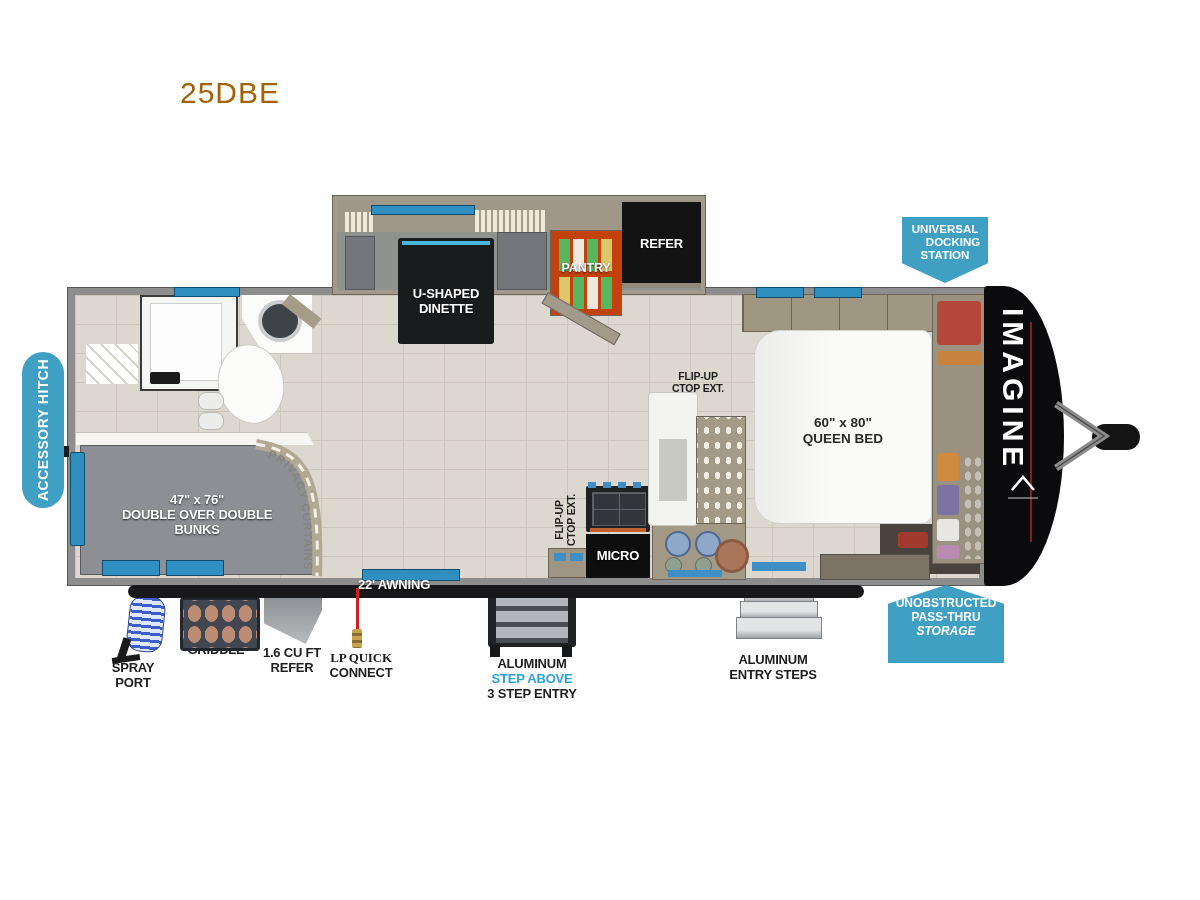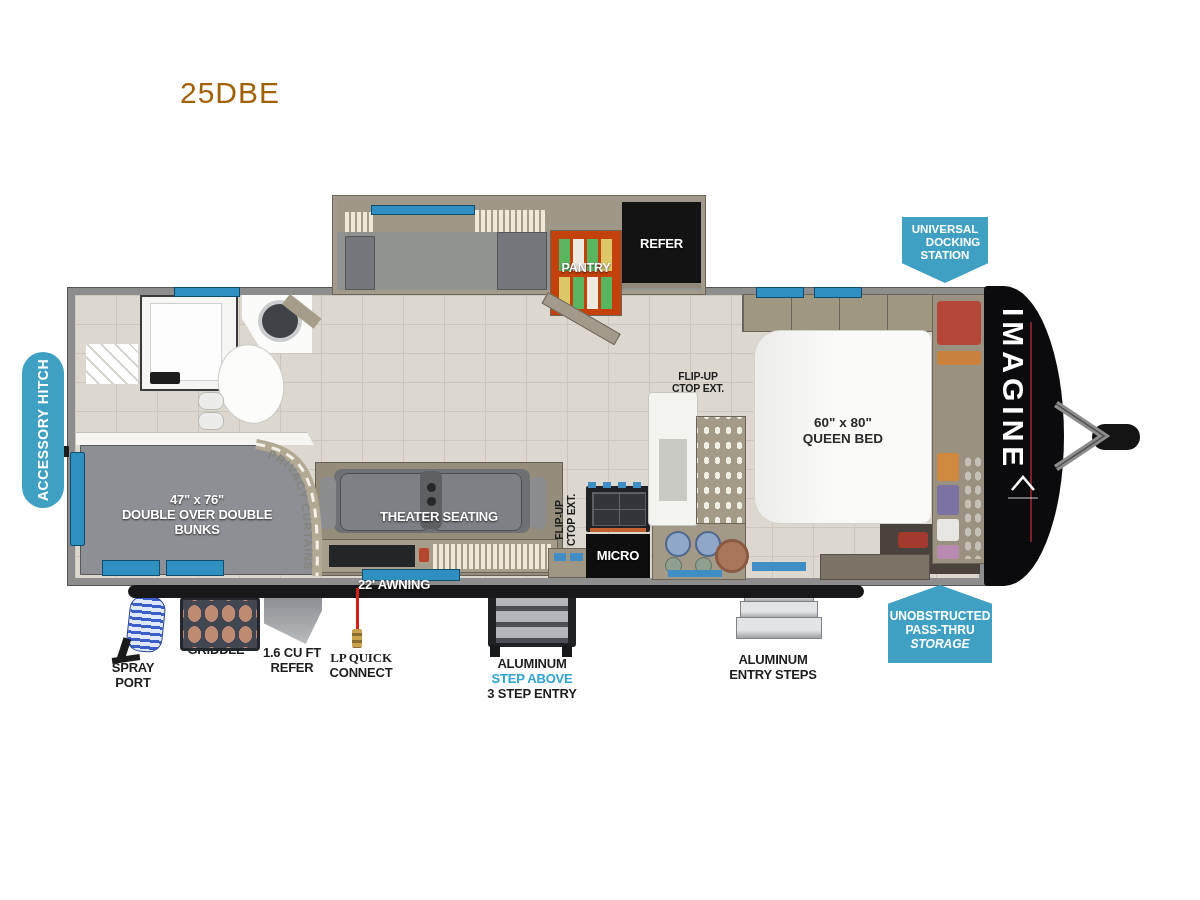--- a/index.html
+++ b/index.html
@@ -47,20 +47,27 @@
     </div>
 
     <div class="abs" style="left:285px;top:2px;width:79px;height:86px;background:#131313;">
       <div class="abs wlbl" style="left:0;top:34px;width:79px;font-size:13px;">REFER</div>
       <div class="abs" style="left:0;bottom:0;width:79px;height:5px;background:#90887a;"></div>
     </div>
   </div>
 
   <div class="abs" style="left:548px;top:292px;width:82px;height:11px;background:#a29a8b;border:1px solid #6b6459;transform:rotate(30deg);transform-origin:left top;z-index:3;"></div>
 
+  <div class="abs" style="left:398px;top:238px;width:96px;height:106px;background:#1a1b1d;border-radius:3px;z-index:4;">
+    <div class="abs" style="left:4px;top:3px;width:88px;height:4px;background:#49b6dc;"></div>
+    <div class="abs wlbl" style="left:0;top:48px;width:96px;font-size:13px;line-height:15px;">
+      <span style="display:block;">U-SHAPED</span>
+      <span style="display:block;">DINETTE</span>
+    </div>
+  </div>
 
   <div class="abs" style="left:140px;top:295px;width:94px;height:92px;background:#f5f5f3;border:2px solid #3a3a3a;z-index:5;">
     <div class="abs" style="left:8px;top:6px;width:70px;height:76px;background:#fdfdfd;border:1px solid #cfcfcf;"></div>
   </div>
   <div class="abs win" style="left:174px;top:287px;width:64px;height:8px;z-index:6;"></div>
   <div class="abs" style="left:242px;top:295px;width:70px;height:58px;background:#fbfbf9;clip-path:polygon(0 0,100% 0,100% 100%,30% 100%,0 40%);z-index:5;"></div>
   <div class="abs" style="left:258px;top:300px;width:36px;height:34px;border-radius:50%;background:#3f4347;border:4px solid #caccce;z-index:6;"></div>
   <div class="abs" style="left:290px;top:294px;width:40px;height:13px;background:#a59c89;transform:rotate(38deg);transform-origin:left top;z-index:6;"></div>
   <div class="abs" style="left:218px;top:344px;width:64px;height:78px;border-radius:50%;background:#fcfcfa;border:1px solid #c9c9c5;transform:rotate(-12deg);z-index:5;"></div>
   <div class="abs" style="left:86px;top:344px;width:52px;height:40px;background:repeating-linear-gradient(45deg,#ffffff 0 8px,#d8d5cf 8px 10px);z-index:5;"></div>
@@ -73,36 +80,20 @@
     <div class="abs wlbl" style="left:0;top:46px;width:232px;font-size:13px;line-height:15px;">
       <span style="display:block;">47" x 76"</span>
       <span style="display:block;">DOUBLE OVER DOUBLE</span>
       <span style="display:block;">BUNKS</span>
     </div>
   </div>
   <div class="abs win" style="left:70px;top:452px;width:13px;height:92px;border-radius:2px;z-index:6;"></div>
   <div class="abs win" style="left:102px;top:560px;width:56px;height:14px;z-index:6;"></div>
   <div class="abs win" style="left:166px;top:560px;width:56px;height:14px;z-index:6;"></div>
 
-  <div class="abs" style="left:315px;top:462px;width:246px;height:112px;background:#958d7b;border:1px solid #665f53;z-index:5;">
-    <div class="abs" style="left:18px;top:6px;width:196px;height:64px;background:#6e7074;border-radius:8px;"></div>
-    <div class="abs" style="left:24px;top:10px;width:88px;height:56px;background:#7d8084;border:1px solid #4c4e52;border-radius:8px;"></div>
-    <div class="abs" style="left:116px;top:10px;width:88px;height:56px;background:#7d8084;border:1px solid #4c4e52;border-radius:8px;"></div>
-    <div class="abs" style="left:104px;top:8px;width:22px;height:58px;background:#5e6064;border-radius:6px;"></div>
-    <div class="abs" style="left:111px;top:20px;width:9px;height:9px;border-radius:50%;background:#26282b;"></div>
-    <div class="abs" style="left:111px;top:34px;width:9px;height:9px;border-radius:50%;background:#26282b;"></div>
-    <div class="abs" style="left:4px;top:14px;width:16px;height:52px;background:#8b8d91;border-radius:6px;"></div>
-    <div class="abs" style="left:214px;top:14px;width:16px;height:52px;background:#8b8d91;border-radius:6px;"></div>
-    <div class="abs wlbl" style="left:4px;top:46px;width:238px;font-size:13px;">THEATER SEATING</div>
-    <div class="abs" style="left:4px;top:76px;width:236px;height:32px;background:#a69d8a;border:1px solid #6b6459;">
-      <div class="abs" style="left:8px;top:5px;width:86px;height:22px;background:#232527;"></div>
-      <div class="abs" style="left:98px;top:8px;width:10px;height:14px;background:#b5452f;border-radius:2px;"></div>
-      <div class="abs books" style="left:112px;top:4px;width:120px;height:25px;"></div>
-    </div>
-  </div>
   <div class="abs win" style="left:362px;top:569px;width:96px;height:10px;z-index:6;"></div>
 
   <div class="abs" style="left:548px;top:548px;width:40px;height:28px;background:#9e9583;border:1px solid #6b6459;z-index:5;">
     <div class="abs" style="left:5px;top:4px;width:12px;height:8px;background:#3f8fc6;"></div>
     <div class="abs" style="left:21px;top:4px;width:13px;height:8px;background:#3f8fc6;"></div>
   </div>
   <div class="abs lbl sm" style="left:520px;top:508px;width:90px;transform:rotate(-90deg);z-index:7;">
     <span style="display:block;">FLIP-UP</span>
     <span style="display:block;">CTOP EXT.</span>
   </div>
@@ -219,21 +210,21 @@
   </div>
 
   <div class="abs badge" style="left:22px;top:352px;width:42px;height:156px;border-radius:21px;z-index:9;">
     <div class="abs" style="left:13px;top:6px;height:144px;width:16px;writing-mode:vertical-rl;transform:rotate(180deg);font-size:14px;letter-spacing:0.5px;white-space:nowrap;">ACCESSORY HITCH</div>
   </div>
   <div class="abs badge" style="left:902px;top:217px;width:86px;height:66px;clip-path:polygon(0 0,100% 0,100% 70%,50% 100%,0 70%);font-size:11.5px;line-height:13px;padding-top:6px;box-sizing:border-box;z-index:9;">
     <span style="display:block;">UNIVERSAL</span>
     <span style="display:block;padding-left:16px;">DOCKING</span>
     <span style="display:block;">STATION</span>
   </div>
-  <div class="abs badge" style="left:888px;top:585px;width:104px;height:78px;clip-path:polygon(50% 0,100% 24%,100% 100%,0 100%,0 24%);font-size:12px;line-height:14px;padding-top:24px;box-sizing:border-box;z-index:9;">
+  <div class="abs badge" style="left:888px;top:585px;width:116px;height:78px;clip-path:polygon(50% 0,100% 24%,100% 100%,0 100%,0 24%);font-size:12px;line-height:14px;padding-top:11px;box-sizing:border-box;z-index:9;">
     <span style="display:block;">UNOBSTRUCTED</span>
     <span style="display:block;">PASS-THRU</span>
     <span style="display:block;font-style:italic;">STORAGE</span>
   </div>
 
   <svg class="abs" style="left:0;top:0;z-index:10;pointer-events:none;" width="1200" height="900" viewBox="0 0 1200 900">
     <path d="M1056,404 L1104,436 L1056,468" fill="none" stroke="#8d8d8d" stroke-width="7"></path>
     <path d="M1056,404 L1104,436 L1056,468" fill="none" stroke="#4a4a4a" stroke-width="1.5"></path>
     <path id="curtainBand" d="M256,444 C302,452 320,472 317,576" fill="none" stroke="#b2a995" stroke-width="10"></path>
     <path d="M256,444 C302,452 320,472 317,576" fill="none" stroke="#f4f1e9" stroke-width="3" stroke-dasharray="9 7"></path>

